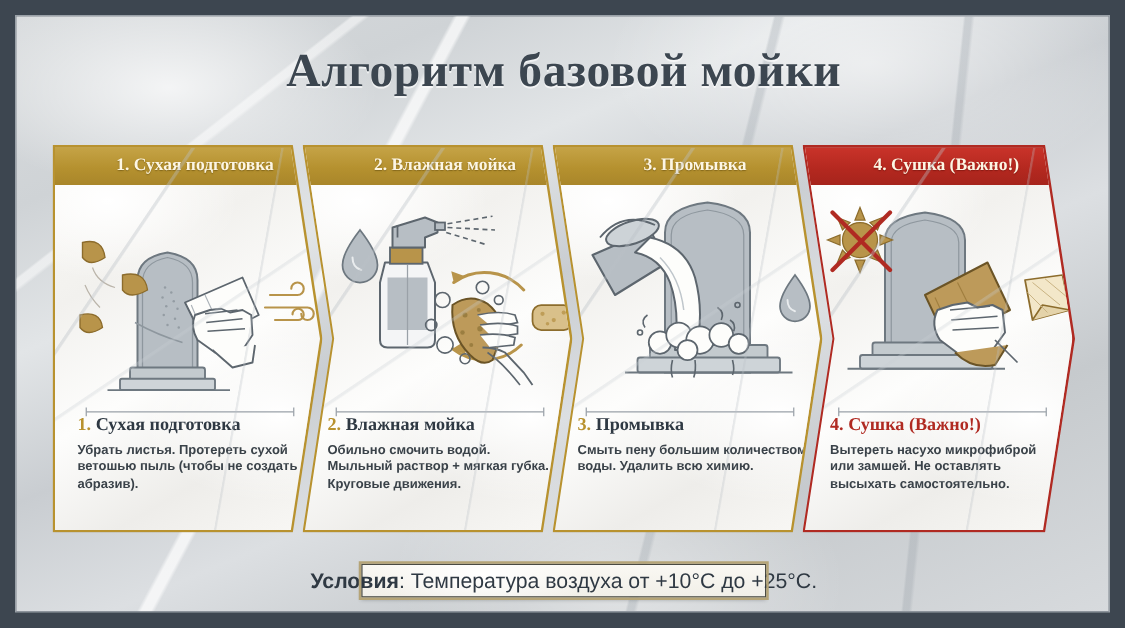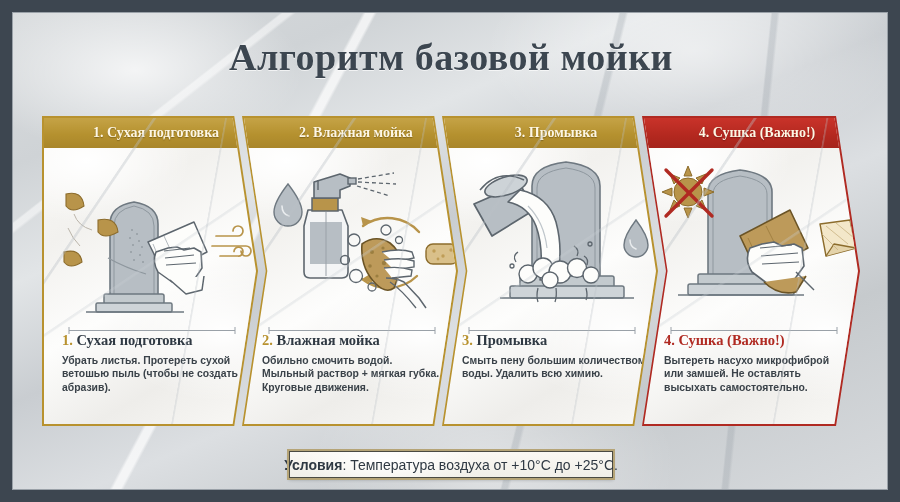--- a/index.html
+++ b/index.html
@@ -163,21 +163,21 @@
       radial-gradient(ellipse 120px 40px at 30% 30%, #ffffff, rgba(255,255,255,0) 75%),
       linear-gradient(180deg,#faf8f3 0%, #f1efe8 100%);
     border:1px solid #4a4a42;
     outline:2px solid #b5a477;
     outline-offset:0px;
     display:flex; align-items:center; justify-content:center;
     z-index:5;
     box-shadow:0 2px 3px rgba(40,45,52,.3);
   }
   #footer-text {
-    font-size:14px;
+    font-size:17px;
     color:#2f3943;
     white-space:nowrap;
   }
   #footer-text b { font-weight:bold; }
 </style>
 </head>
 <body>
 
 <div id="stage">
   <div id="board">

